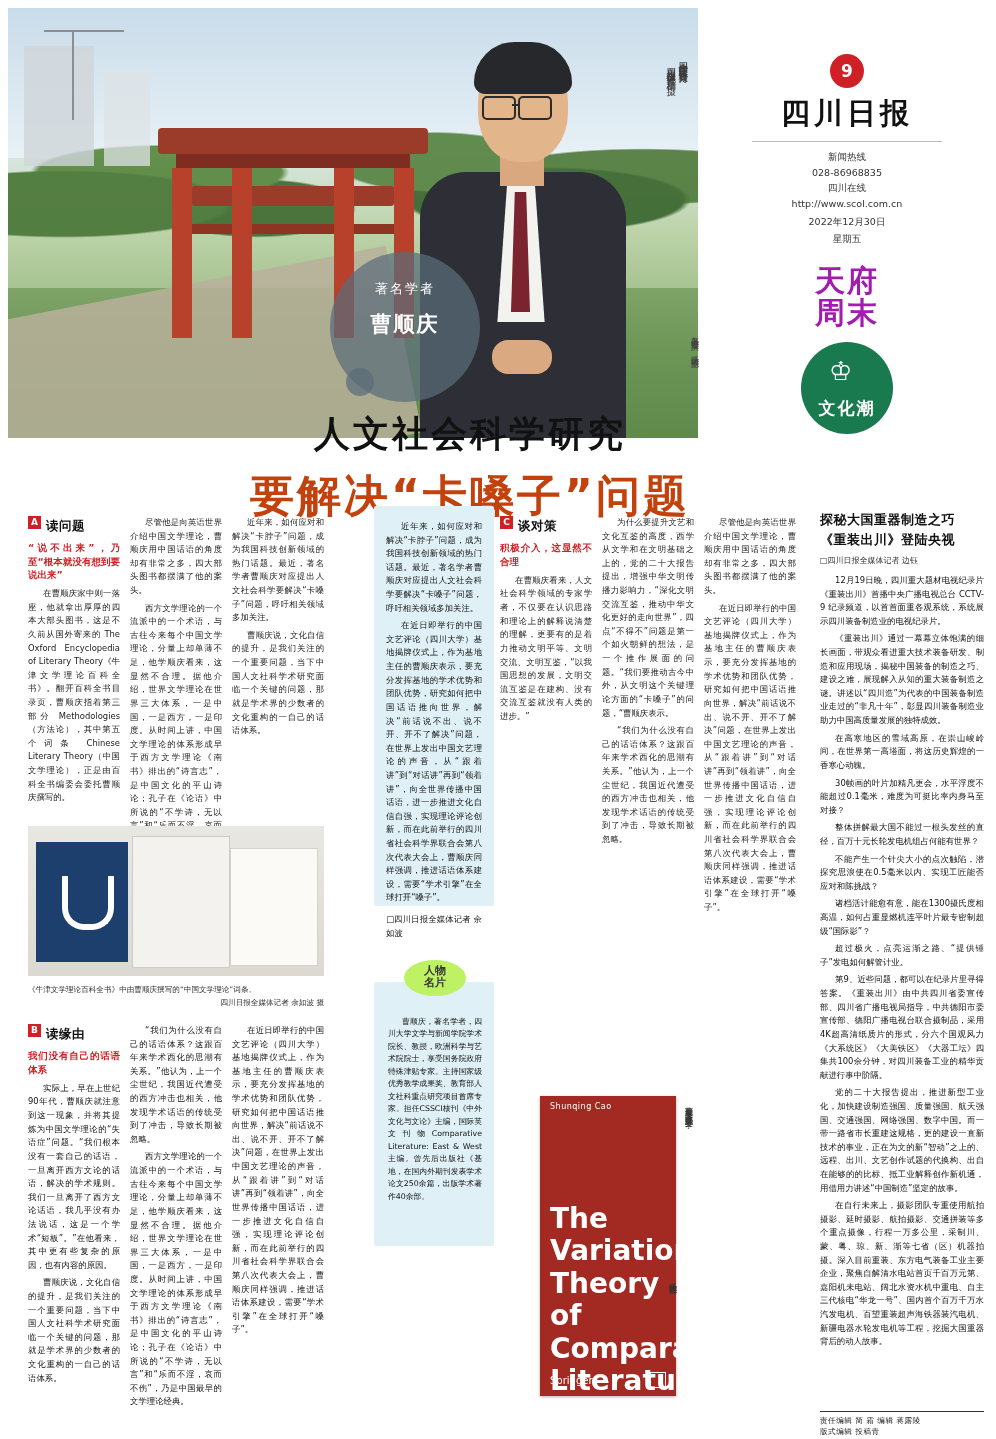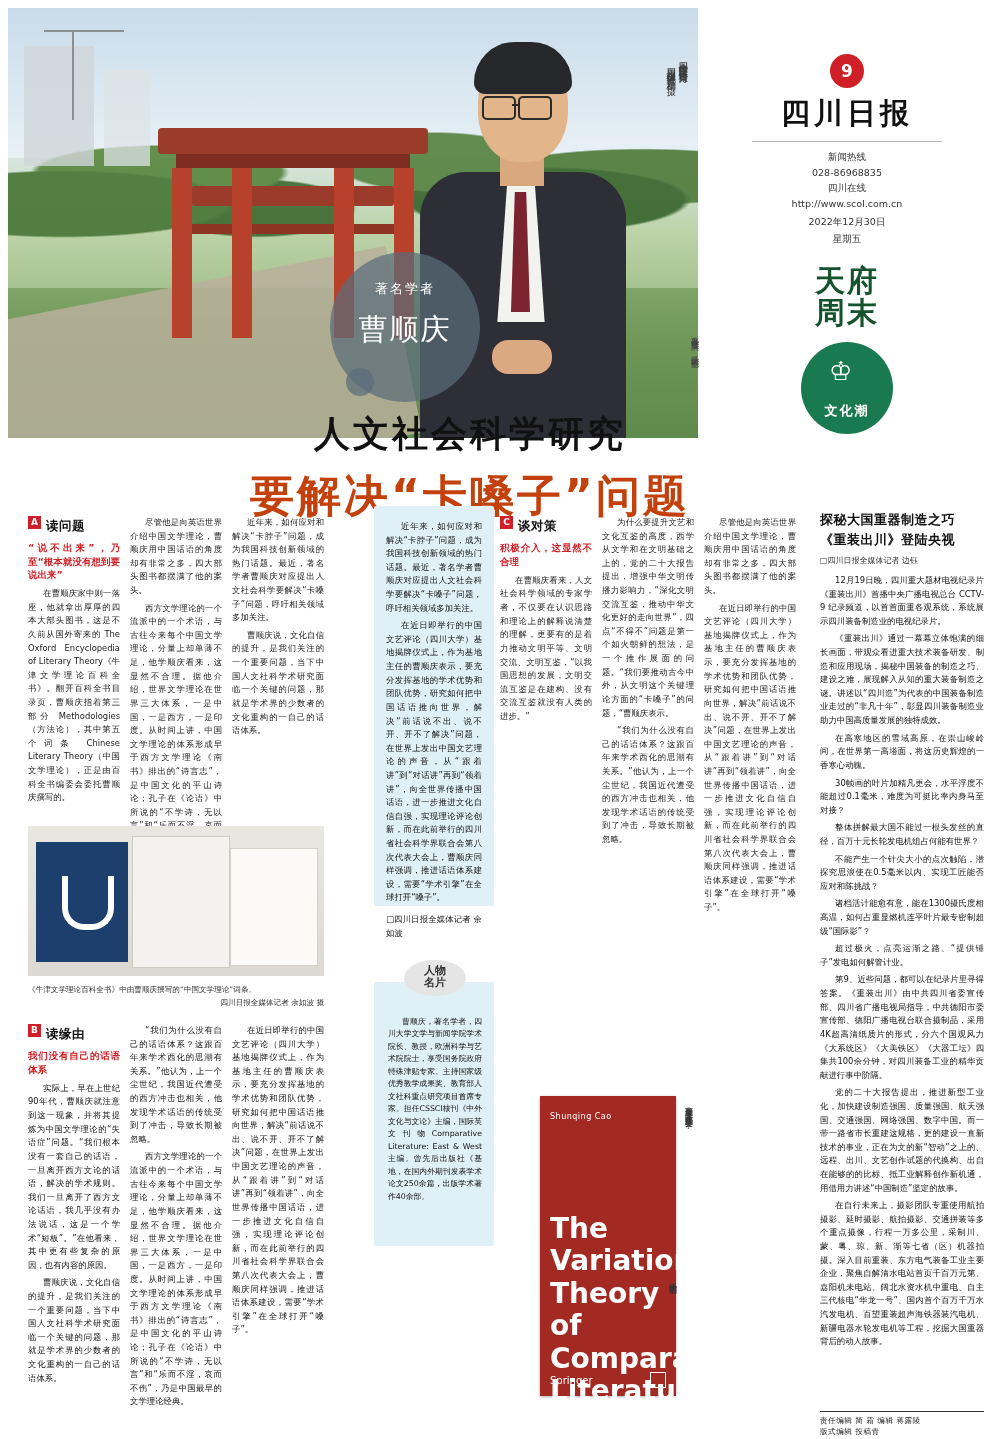--- a/index.html
+++ b/index.html
@@ -49,21 +49,21 @@
   .portrait .glass{position:absolute;top:74px;width:30px;height:20px;border:2px solid #2b2b2b;border-radius:5px;}
   .portrait .gl{left:68px}.portrait .gr{left:104px}
   .portrait .bridge{position:absolute;left:98px;top:82px;width:8px;height:2px;background:#2b2b2b;}
   .portrait .arm{position:absolute;left:14px;top:300px;width:190px;height:60px;background:#2e2f36;border-radius:24px;}
   .portrait .hand{position:absolute;left:78px;top:318px;width:60px;height:34px;background:#dba981;border-radius:16px;}
 
   
   .bubble{position:absolute;left:322px;top:244px;width:150px;height:150px;border-radius:50%;
       background:rgba(90,108,122,.72);color:#fff;text-align:center;}
   .bubble .t1{font-size:13px;letter-spacing:2px;margin-top:28px;}
-  .bubble .t2{font-size:29px;font-weight:normal;margin-top:12px;letter-spacing:2px;}
+  .bubble .t2{font-size:21px;font-weight:bold;margin-top:12px;letter-spacing:2px;}
   .bubble:after{content:"";position:absolute;left:16px;bottom:6px;width:28px;height:28px;border-radius:50%;
       background:rgba(90,108,122,.72);}
 
   
   .vcred{position:absolute;top:54px;writing-mode:vertical-rl;font-size:9.5px;color:#3b3b3b;letter-spacing:1px;line-height:1.5;}
   .vcred.a{left:676px;}
   .vcred.b{left:664px;top:60px;}
   .vcred2{position:absolute;left:688px;top:330px;writing-mode:vertical-rl;font-size:8px;color:#444;letter-spacing:1px;}
 
   
@@ -72,25 +72,25 @@
   .headline .l2{font-size:44px;font-weight:bold;letter-spacing:3px;color:#c2410c;margin-top:8px;}
 
   
   .masthead{position:absolute;left:706px;top:10px;width:282px;height:500px;text-align:center;}
   .pagenum{width:34px;height:34px;border-radius:50%;background:#cf2027;color:#fff;font-size:17px;font-weight:bold;
       line-height:34px;margin:44px auto 6px;}
   .paper-name{font-size:29px;font-weight:bold;color:#111;letter-spacing:4px;font-family:"DejaVu Serif","Liberation Serif",serif;}
   .rule{width:190px;height:1px;background:#bbb;margin:7px auto;}
   .mast-lines{font-size:9.5px;color:#333;line-height:1.65;}
   .mast-date{font-size:9.5px;color:#333;line-height:1.65;margin-top:2px;}
-  .tianfu{margin-top:18px;font-size:30px;font-weight:bold;color:#14532d;letter-spacing:2px;line-height:1.05;
+  .tianfu{margin-top:18px;font-size:30px;font-weight:bold;color:#a21caf;letter-spacing:2px;line-height:1.05;
       font-family:"DejaVu Serif","Liberation Serif",serif;}
   .seal{width:92px;height:92px;border-radius:50%;background:#1a7a4f;color:#fff;margin:14px auto 0;position:relative;}
   .seal .horse{position:absolute;left:28px;top:14px;font-size:26px;color:#fff;}
-  .seal .txt{position:absolute;left:0;right:0;bottom:14px;font-size:13px;font-weight:bold;letter-spacing:2px;}
+  .seal .txt{position:absolute;left:0;right:0;bottom:14px;font-size:17px;font-weight:bold;letter-spacing:2px;}
 
   
   .cols{position:absolute;left:0;top:516px;width:996px;height:880px;}
   .col{position:absolute;top:0;font-size:8.4px;line-height:1.62;color:#1a1a1a;text-align:justify;}
   .c1{left:28px;width:92px;}
   .c2{left:130px;width:92px;}
   .c3{left:232px;width:92px;}
   .c5{left:500px;width:92px;}
   .c6{left:602px;width:92px;}
   .c7{left:704px;width:92px;}
@@ -101,38 +101,38 @@
       line-height:13px;flex:0 0 13px;}
   .sect-title{font-size:12.5px;font-weight:bold;color:#111;letter-spacing:.5px;}
   .sect-sub{font-size:9.5px;font-weight:bold;color:#cf2027;margin:4px 0 6px;line-height:1.4;}
   p{margin:0 0 4px;text-indent:1.8em;}
 
   
   .tintbox{position:absolute;left:374px;top:-10px;width:120px;height:400px;background:#dff0f6;border-radius:2px;}
   .tintbox2{position:absolute;left:374px;top:466px;width:120px;height:264px;background:#dff0f6;border-radius:2px;}
   .center-col{position:absolute;left:386px;top:4px;width:96px;font-size:8.4px;line-height:1.62;text-align:justify;}
   .byline{font-size:8.4px;margin-top:8px;}
-  .oval{position:absolute;left:404px;top:444px;width:62px;height:36px;border-radius:50%;background:#e5e5e5;
+  .oval{position:absolute;left:404px;top:444px;width:62px;height:36px;border-radius:50%;background:#bef264;
       text-align:center;font-size:11px;font-weight:bold;color:#333;line-height:1.1;padding-top:5px;box-sizing:border-box;}
   .center-col2{position:absolute;left:388px;top:500px;width:94px;font-size:7.8px;line-height:1.6;text-align:justify;}
 
   
   .booksphoto{position:absolute;left:28px;top:310px;width:296px;height:150px;
       background:linear-gradient(180deg,#e9e7e2 0%,#dcd9d2 100%);overflow:hidden;}
   .booksphoto .bk1{position:absolute;left:8px;top:16px;width:92px;height:120px;background:#1d3f6e;}
   .booksphoto .bk1 .u{position:absolute;left:26px;top:34px;width:40px;height:48px;border:6px solid #fff;border-top:none;border-radius:0 0 22px 22px;}
   .booksphoto .bk2{position:absolute;left:104px;top:10px;width:96px;height:130px;background:#f4f2ee;border:1px solid #cfcac2;}
   .booksphoto .bk3{position:absolute;left:202px;top:22px;width:86px;height:116px;background:#fbfaf7;border:1px solid #d6d1c8;}
   .cap{font-size:7.6px;color:#333;line-height:1.5;margin-top:4px;}
   .cap-right{font-size:7.6px;color:#333;text-align:right;margin-top:3px;}
 
   
   .bookcover{position:absolute;left:540px;top:580px;width:136px;height:300px;background:#a32a22;color:#fff;
       box-shadow:0 1px 3px rgba(0,0,0,.3);}
-  .bookcover .author{font-size:8px;margin:16px 0 0 10px;letter-spacing:.5px;}
+  .bookcover .author{font-size:8px;margin:6px 0 0 10px;letter-spacing:.5px;}
   .bookcover .btitle{font-size:28px;font-weight:bold;line-height:1.16;margin:92px 0 12px 10px;}
   .bookcover .springer{position:absolute;left:10px;bottom:10px;font-size:10px;}
   .bookcover .sp-logo{position:absolute;right:10px;bottom:8px;width:14px;height:14px;border:1px solid #fff;}
   .bcred{position:absolute;left:682px;top:584px;writing-mode:vertical-rl;font-size:8px;color:#333;letter-spacing:1px;line-height:1.5;}
   .bcred2{position:absolute;left:666px;top:760px;writing-mode:vertical-rl;font-size:8px;color:#333;letter-spacing:1px;}
 
   
   .feature{position:absolute;left:820px;top:-6px;width:164px;}
   .feature h2{font-size:13px;font-weight:bold;margin:0;line-height:1.5;letter-spacing:.5px;color:#111;}
   .feature .fby{font-size:8px;color:#333;margin:6px 0 8px;}

